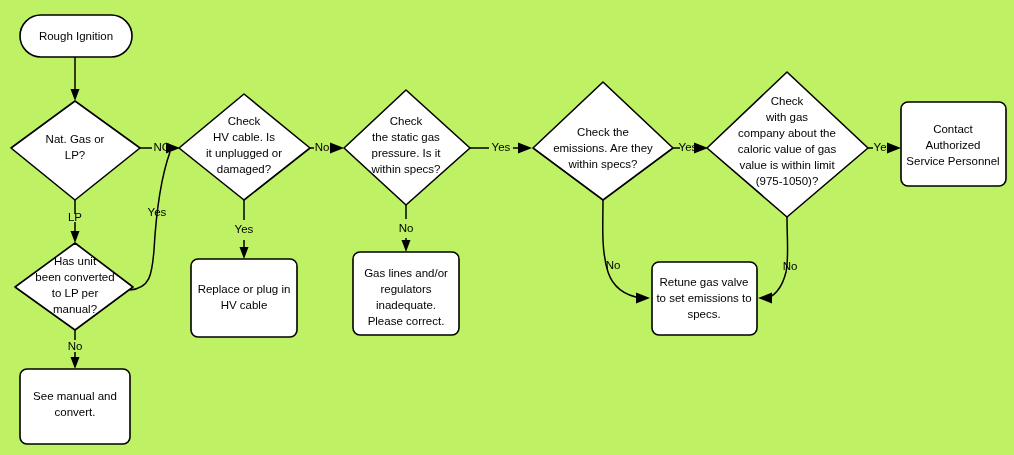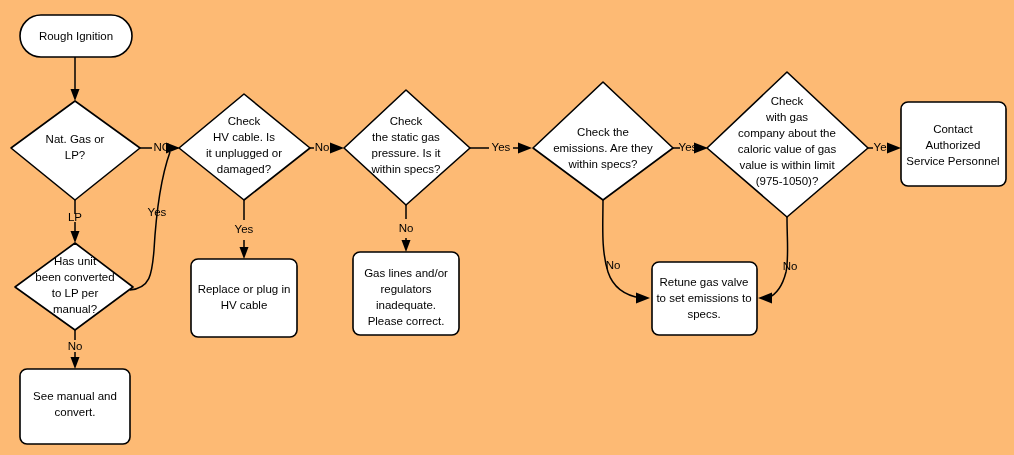--- a/index.html
+++ b/index.html
@@ -10,21 +10,21 @@
   body {
     width: 1014px;
     height: 455px;
     font-family: "Liberation Sans", sans-serif;
     overflow: hidden;
   }
   #flowchart-canvas {
     position: relative;
     width: 1014px;
     height: 455px;
-    background: #fdba74;
+    background: #bef264;
   }
   svg.diagram {
     position: absolute;
     top: 0;
     left: 0;
     width: 1014px;
     height: 455px;
   }
   .shape-stroke {
     fill: #ffffff;

